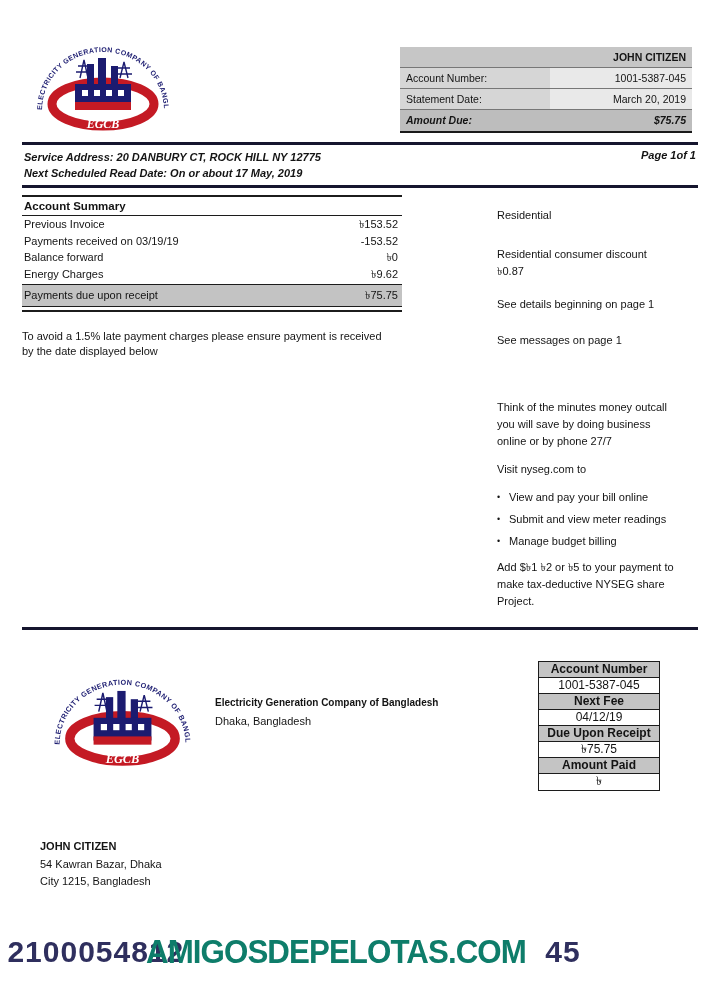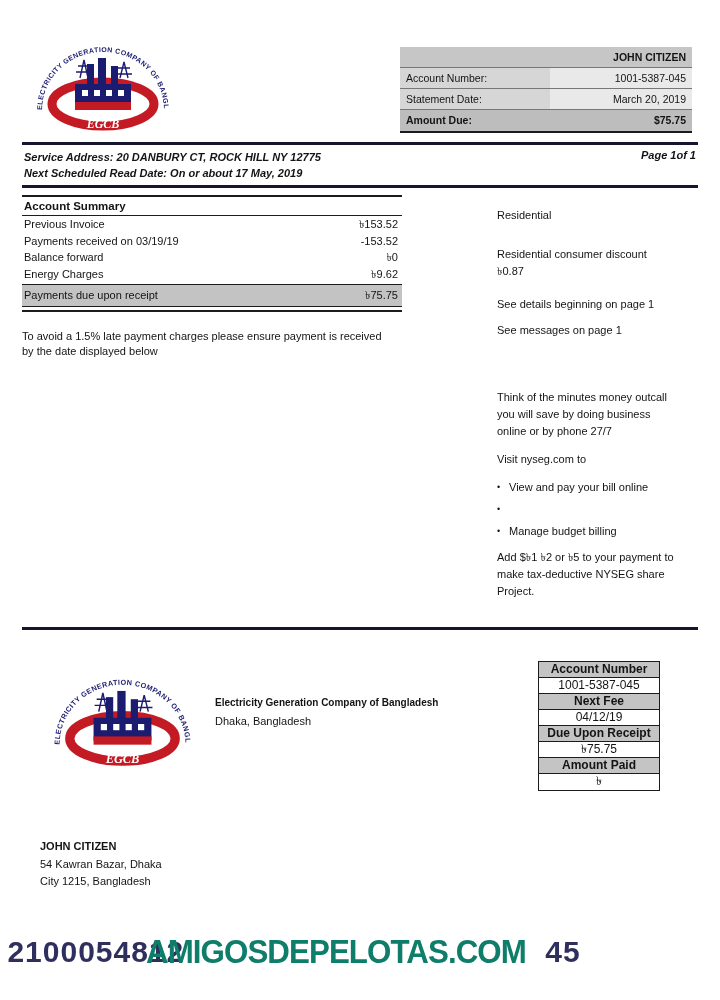--- a/index.html
+++ b/index.html
@@ -11,21 +11,21 @@
     font-size:11px;
     overflow:hidden;
   }
 
   
   .rule { position:absolute; left:22px; width:676px; height:3px; background:#15152e; }
 
   
   .acct-table { position:absolute; left:400px; top:47px; width:292px; border-bottom:2px solid #1a1a1a; font-size:10.5px; }
   .acct-row { display:flex; height:21px; line-height:20px; border-bottom:1px solid #777; }
-  .acct-row:last-child { border-bottom:none; }
+  .acct-row:last-child { border-bottom:none;font-style:italic; }
   .acct-row.head { background:#c6c6c6; justify-content:flex-end; font-weight:bold; padding-right:6px; }
   .acct-row.mid  { background:#d6d6d6; }
   .acct-row.mid .val { background:#e9e9e9; }
   .acct-row.due  { background:#bdbdbd; font-weight:bold; }
   .acct-row .lab { flex:0 0 150px; padding-left:6px; }
   .acct-row .val { flex:1; text-align:right; padding-right:6px; }
 
   
   .service { position:absolute; left:24px; top:149px; font-weight:bold; font-style:italic; line-height:16px; }
   .pagelab { position:absolute; right:24px; top:149px; font-weight:bold; font-style:italic; }
@@ -35,21 +35,21 @@
   .summary .title { font-weight:bold; font-size:11.5px; border-top:2px solid #1c1c1c; border-bottom:1px solid #1c1c1c; padding:3px 0 3px 2px; }
   .srow { display:flex; justify-content:space-between; line-height:16.5px; padding:0 4px 0 2px; }
   .srow.due { background:#c3c3c3; border-top:1px solid #1c1c1c; border-bottom:1px solid #1c1c1c; padding:2px 4px 2px 2px; margin-top:2px; }
   .sunder { border-top:2px solid #1c1c1c; margin-top:3px; }
   .latenote { margin-top:17px; width:368px; line-height:15px; }
 
   
   .rightcol { position:absolute; left:497px; top:207px; width:185px; line-height:17px; }
   .rc-residential { margin-bottom:22px; }
   .rc-discount { margin-bottom:16px; }
-  .rc-see1 { margin-bottom:9px; }
+  .rc-see1 { margin-bottom:19px; }
   .rc-see2 { margin-bottom:50px; }
   .rc-think { margin-bottom:11px; }
   .rc-visit { margin-bottom:8px; }
   .rc-bullets { margin-bottom:7px; }
   .bullet { display:flex; line-height:22px; }
   .bullet .dot { width:12px; font-size:9px; }
 
   
   .company { position:absolute; left:215px; top:694px; line-height:18px; }
   .company .cname { font-weight:bold; font-size:10px; }
@@ -166,20 +166,21 @@
   <div class="rc-see2">See messages on page 1</div>
   <div class="rc-think">Think of the minutes money outcall you will save by doing business online or by phone 27/7</div>
   <div class="rc-visit">Visit nyseg.com to</div>
   <div class="rc-bullets">
     <div class="bullet">
       <span class="dot">•</span>
       <span>View and pay your bill online</span>
     </div>
     <div class="bullet">
       <span class="dot">•</span>
+      <span>Submit and view meter readings</span>
     </div>
     <div class="bullet">
       <span class="dot">•</span>
       <span>Manage budget billing</span>
     </div>
   </div>
   <div>Add $৳1 ৳2 or ৳5 to your payment to make tax-deductive NYSEG share Project.</div>
 </div>
 
 <div class="rule" style="top:627px;"></div>

